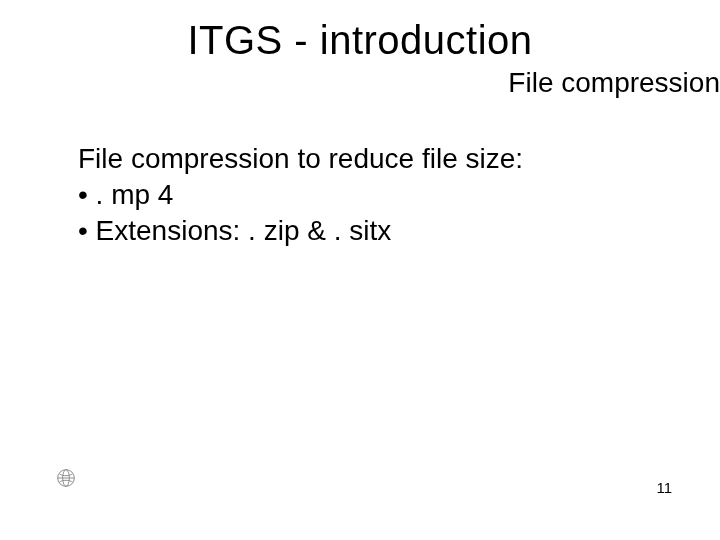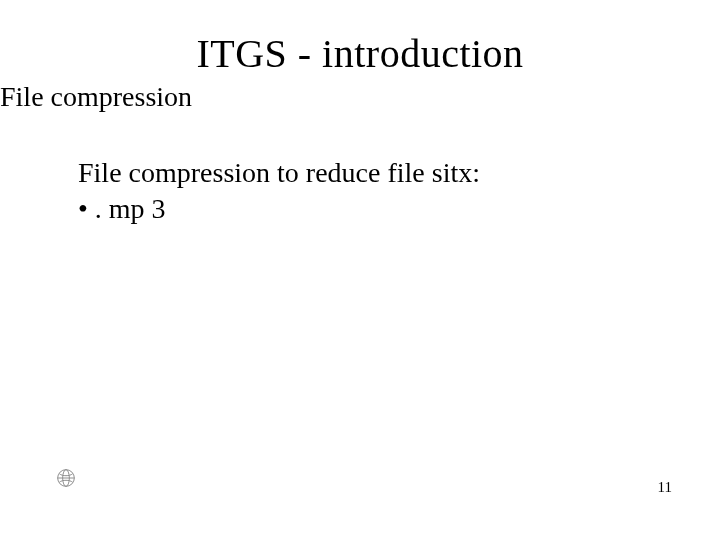--- a/index.html
+++ b/index.html
@@ -13,31 +13,30 @@
       background: #ffffff;
       font-family: Arial, Helvetica, sans-serif;
       color: #000000;
       position: relative;
       overflow: hidden;
     }
     .slide {
       width: 100%;
       height: 100%;
       position: relative;
-      padding-top: 30px;
-      font-family: Liberation Serif, serif;
+      padding-top: 18px;
     }
     .title {
       text-align: center;
       font-size: 40px;
       font-weight: normal;
       letter-spacing: 0.5px;
     }
     .subtitle {
-      text-align: left;
+      text-align: right;
       font-size: 28px;
       font-weight: normal;
       margin-top: 4px;
     }
     .body {
       margin-top: 42px;
       padding-left: 78px;
       padding-right: 70px;
       font-size: 28px;
       line-height: 1.28;
@@ -66,22 +65,23 @@
     }
   </style>
 </head>
 <body>
 
 <div class="slide">
   <h1 class="title">ITGS - introduction</h1>
   <h2 class="subtitle">File compression</h2>
 
   <div class="body">
-    <span class="line">File compression to reduce file sitx:</span>
-    <span class="line">• <span>. mp 3</span></span>
+    <span class="line">File compression to reduce file size:</span>
+    <span class="line">• <span>. mp 4</span></span>
+    <span class="line">• <span>Extensions: . zip &amp; . sitx</span></span>
   </div>
 
   <div class="footer-icon">
     <svg viewBox="0 0 24 24" fill="none" stroke="#333" stroke-width="1.2">
       <circle cx="12" cy="12" r="10"></circle>
       <ellipse cx="12" cy="12" rx="4" ry="10"></ellipse>
       <line x1="2" y1="12" x2="22" y2="12"></line>
       <path d="M4 7c4 3 12 3 16 0"></path>
       <path d="M4 17c4-3 12-3 16 0"></path>
     </svg>

